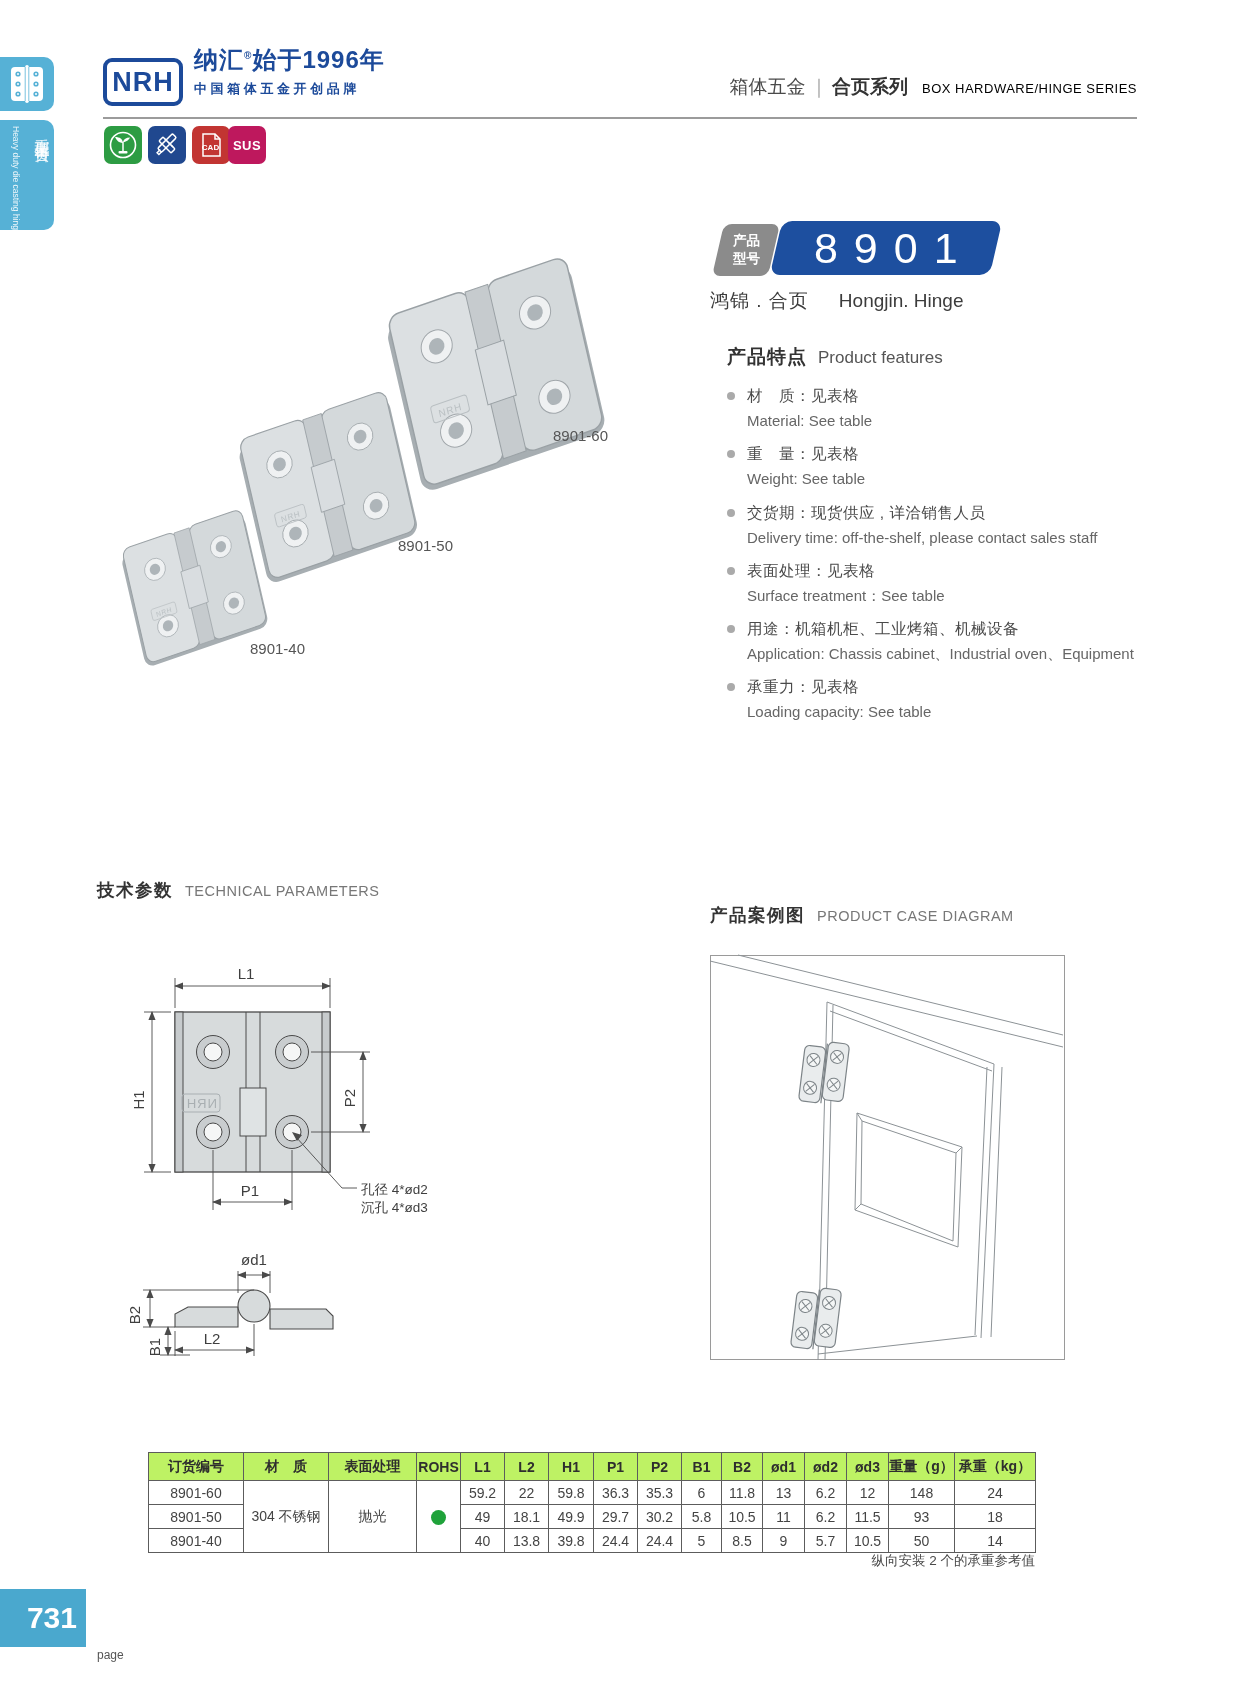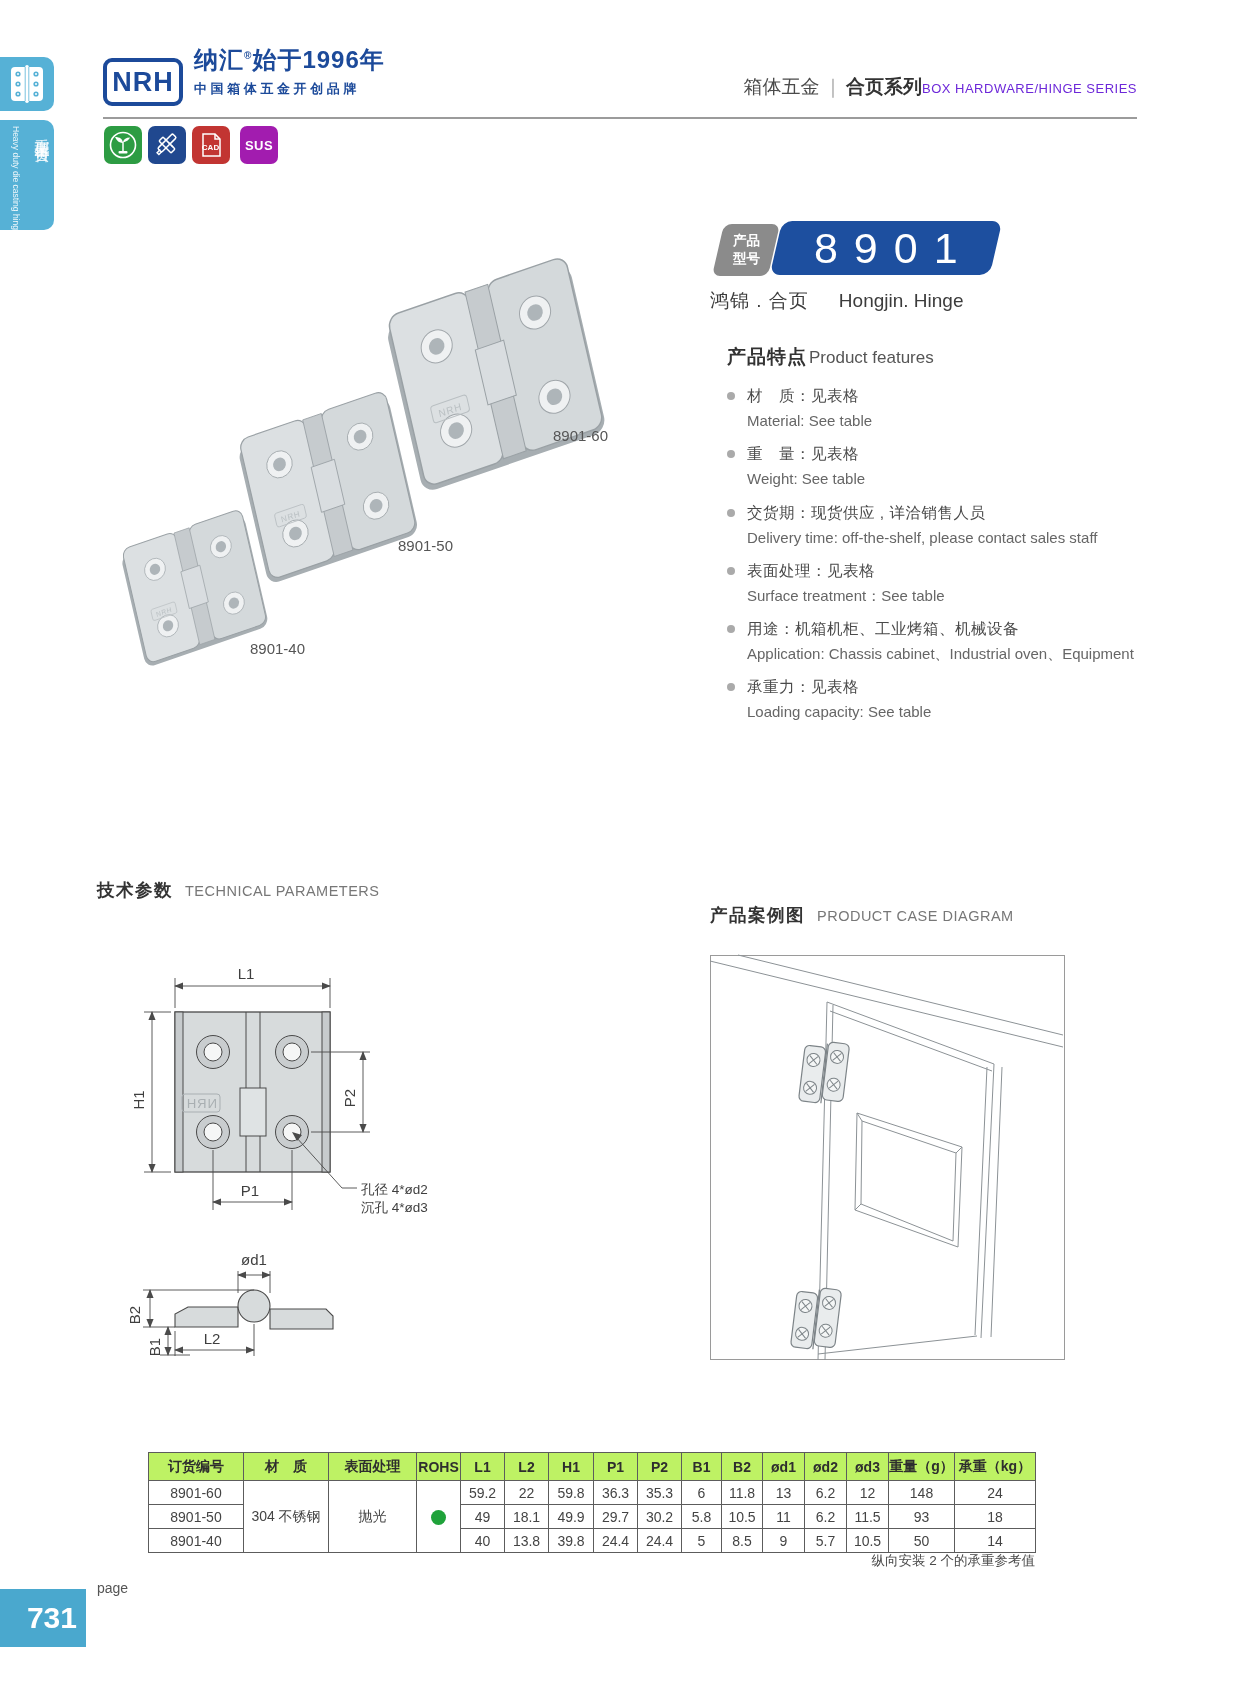--- a/index.html
+++ b/index.html
@@ -13,57 +13,57 @@
             display:flex;align-items:center;justify-content:center;font-size:27px;font-weight:800;
             color:#1c4a9a;letter-spacing:1px;}
   .brand{left:194px;top:44px;color:#1c4a9a;}
   .brand .l1{font-size:24px;font-weight:800;letter-spacing:1px;}
   .brand .l1 sup{font-size:10px;}
   .brand .l2{font-size:13px;font-weight:700;letter-spacing:3.6px;margin-top:4px;}
   .series{top:74px;right:103px;display:flex;align-items:baseline;}
   .series .cnl{font-size:19px;color:#4a4a4a;}
   .series .sep{font-size:19px;color:#9a9a9a;margin:0 4px;}
   .series .cnr{font-size:19px;color:#333;font-weight:700;}
-  .series .en{font-size:13px;color:#6d28d9;margin-left:0;letter-spacing:.5px;}
+  .series .en{font-size:13px;color:#000000;margin-left:14px;letter-spacing:.5px;}
   .divider{left:103px;top:117px;width:1034px;height:2px;background:#9b9b9b;}
 
   
   .side-box{left:0;background:#56b1d6;border-radius:0 10px 10px 0;}
   .side1{top:57px;width:54px;height:54px;display:flex;align-items:center;justify-content:center;}
   .side2{top:120px;width:54px;height:110px;}
   .side2 .cn{position:absolute;right:4px;top:7px;writing-mode:vertical-rl;font-size:15px;line-height:1;
              letter-spacing:2px;color:rgba(255,255,255,.85);}
   .side2 .en{position:absolute;left:21px;top:6px;transform:rotate(90deg);transform-origin:0 0;
              font-size:8.5px;color:rgba(255,255,255,.9);white-space:nowrap;}
 
   
   .badge{top:126px;width:38px;height:38px;border-radius:7px;display:flex;align-items:center;justify-content:center;}
   .b1{left:104px;background:#2d9c43;}
   .b2{left:148px;background:#20488f;}
   .b3{left:192px;background:#c23532;}
-  .b4{left:240px;background:#a21caf;}
+  .b4{left:228px;background:#be185d;}
   .sus-label{color:#fff;font-weight:700;font-size:13px;letter-spacing:.5px;}
 
   
   .model-tag{left:718px;top:224px;width:56px;height:52px;background:#8b8b8b;border-radius:8px;
              transform:skewX(-13deg);display:flex;align-items:center;justify-content:center;}
   .model-tag .in{transform:skewX(13deg);color:#fff;font-size:13.5px;font-weight:700;
                  line-height:1.3;text-align:center;}
   .model-bar{left:776px;top:221px;width:220px;height:54px;background:#1d4f9f;border-radius:10px;
              transform:skewX(-13deg);display:flex;align-items:center;justify-content:center;}
   .model-bar .in{transform:skewX(13deg);color:#fff;font-size:43px;letter-spacing:16px;padding-left:16px;}
   .prod-names{left:710px;top:288px;display:flex;gap:30px;align-items:baseline;}
   .prod-names .cn{font-size:19px;letter-spacing:1px;color:#3c3c3c;}
   .prod-names .en{font-size:19px;color:#3c3c3c;}
 
   
   .features{left:727px;top:344px;width:480px;}
   .features .hd{margin-bottom:16px;}
   .features .hd .cn{font-size:19px;font-weight:700;color:#333;letter-spacing:1px;}
-  .features .hd .en{font-size:17px;color:#555;margin-left:2px;}
+  .features .hd .en{font-size:17px;color:#555;margin-left:11px;}
   .feat-item{position:relative;padding-left:20px;margin-bottom:13px;}
   .feat-item .dot{position:absolute;left:0;top:6px;width:8px;height:8px;border-radius:50%;background:#aaa;}
   .feat-item .cn{font-size:15.5px;color:#4a4a4a;letter-spacing:.5px;}
   .feat-item .en{font-size:15px;color:#666;margin-top:4px;line-height:1.35;}
 
   
   .sec-hd{display:flex;align-items:baseline;}
   .sec-hd .cn{font-size:17.5px;font-weight:700;color:#333;letter-spacing:1.5px;}
   .sec-hd .en{font-size:14.5px;color:#777;margin-left:12px;letter-spacing:.5px;}
   .hd-tech{left:97px;top:878px;}
@@ -75,21 +75,21 @@
   th,td{border:1px solid #5c5c5c;text-align:center;font-size:14px;color:#444;
         padding:0;height:23px;white-space:nowrap;overflow:hidden;}
   th{background:#bef264;color:#2e2e2e;font-weight:700;height:27px;}
   .rohs-dot{display:inline-block;width:15px;height:15px;border-radius:50%;background:#1fa23a;vertical-align:middle;}
   .tab-note{left:148px;top:1552px;width:887px;text-align:right;font-size:13.5px;color:#4a4a4a;}
 
   
   .page-badge{left:0;top:1589px;width:86px;height:58px;background:#4aa8ce;color:#fff;
               display:flex;align-items:center;justify-content:flex-end;padding-right:9px;
               box-sizing:border-box;font-size:30px;font-weight:800;}
-  .page-word{left:97px;top:1580px;font-size:14px;color:#555;}
+  .page-word{left:97px;top:1648px;font-size:12px;color:#555;}
 
   .lbl{font-size:15px;fill:#555;}
   .dimtxt{font-size:15px;fill:#3f3f3f;}
 </style>
 </head>
 <body>
 
 <div class="abs logo-box">
   <span>NRH</span>
 </div>

